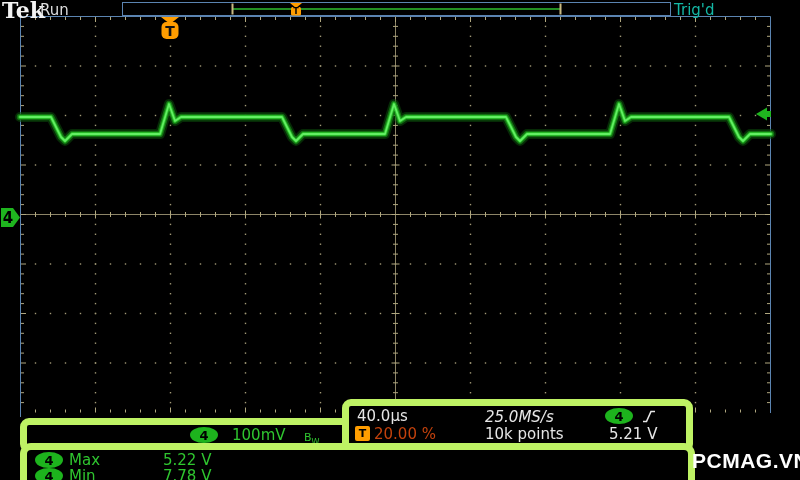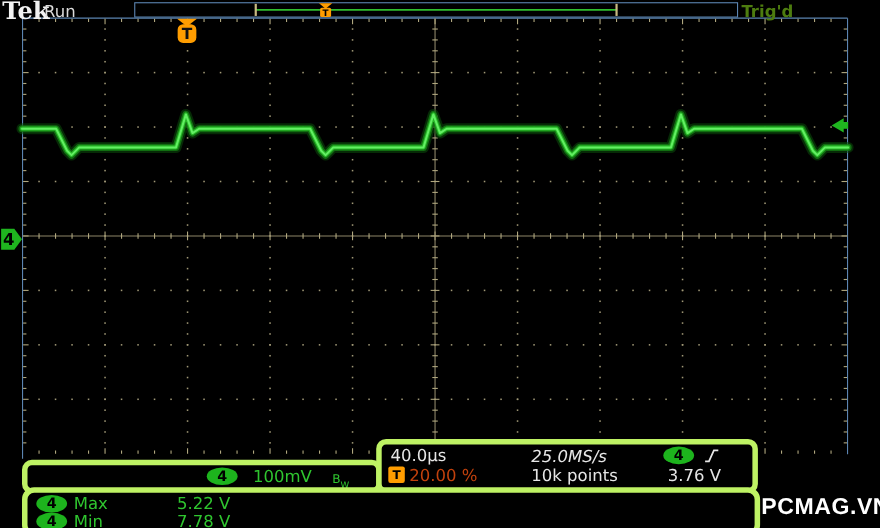--- a/index.html
+++ b/index.html
@@ -3,22 +3,22 @@
 <meta charset="utf-8">
 <style>
   html,body{margin:0;padding:0;background:#000;}
   .screen{position:relative;width:800px;height:480px;background:#000;overflow:hidden;
           font-family:"DejaVu Sans",sans-serif;}
   .abs{position:absolute;}
   svg{position:absolute;left:0;top:0;}
   .tek-logo{left:2px;top:-3px;color:#f2f2f2;font-family:"DejaVu Serif",serif;
             font-weight:bold;font-size:22px;}
   .run-status{left:40px;top:1px;color:#dcdcdc;font-size:15px;}
-  .trigd{left:674px;top:1px;color:#4d7c0f;font-size:15px;font-weight:bold;}
-  .readout-box{position:absolute;background:#000;border:5px solid #bef264;border-radius:9px;}
+  .trigd{left:674px;top:1px;color:#14b8a6;font-size:15px;}
+  .readout-box{position:absolute;background:#000;border:7px solid #bef264;border-radius:9px;}
   .ch-box{left:20px;top:418px;width:317px;height:21px;}
   .tb-box{left:342px;top:399px;width:337px;height:40px;}
   .meas-box{left:20px;top:443px;width:661px;height:35px;border-radius:11px;}
   .badge{position:absolute;width:28px;height:16px;border-radius:50%;background:#1db31d;
          color:#000;font-weight:bold;font-size:13px;display:flex;align-items:center;
          justify-content:center;line-height:1;}
   .grn{color:#2fc52f;font-size:15px;position:absolute;}
   .wht{color:#e6e6e6;font-size:15px;position:absolute;}
   .org{color:#c2410c;font-size:15px;position:absolute;}
   .t-square{position:absolute;width:15px;height:15px;background:#ff9d00;border-radius:2px;
@@ -965,21 +965,21 @@
   <div class="readout-box tb-box">
     <div class="wht" style="left:8px;top:1px;">40.0µs</div>
     <div class="wht" style="left:136px;top:2px;font-style:italic;">25.0MS/s</div>
     <div class="badge" style="left:256px;top:2px;">4</div>
     <svg class="abs" style="left:292px;top:2px;" width="16" height="17">
       <polyline points="2,13.5 5.5,13.5 10,3.5 14,3.5" stroke="#e6e6e6" stroke-width="1.6" fill="none"></polyline>
     </svg>
     <div class="t-square" style="left:6px;top:20px;">T</div>
     <div class="org" style="left:25px;top:19px;">20.00 %</div>
     <div class="wht" style="left:136px;top:19px;text-align:right;">10k points</div>
-    <div class="wht" style="left:260px;top:19px;">3.76 V</div>
+    <div class="wht" style="left:260px;top:19px;">5.21 V</div>
   </div>
 
   <div class="readout-box meas-box">
     <div>
       <div class="badge" style="left:8px;top:2px;">4</div>
       <div class="grn" style="left:42px;top:1px;">Max</div>
       <div class="grn" style="left:136px;top:1px;">5.22 V</div>
     </div>
     <div>
       <div class="badge" style="left:8px;top:18px;">4</div>

